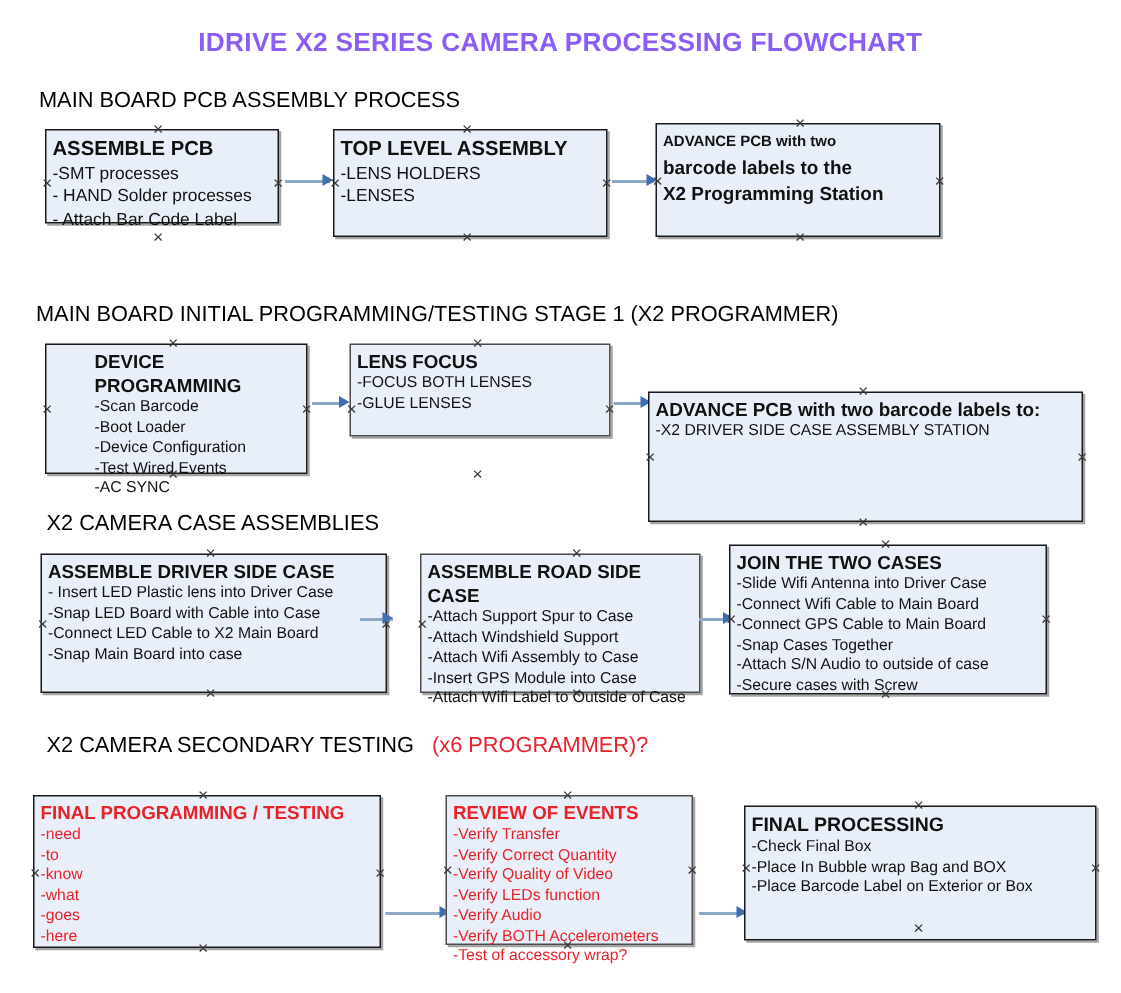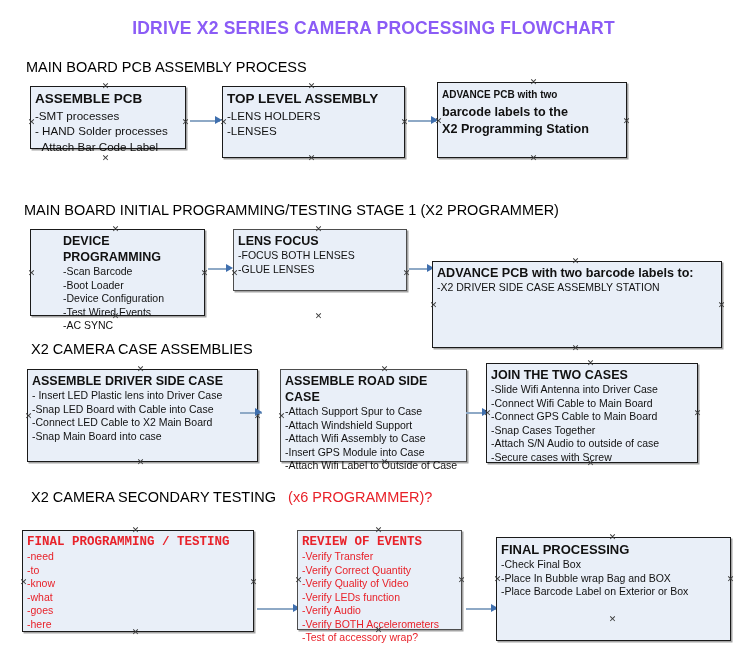--- a/index.html
+++ b/index.html
@@ -26,21 +26,21 @@
   .node{font-size:10.5px;line-height:13.5px;color:#111;padding:3px 4px 0 4px;}
   .node .title{font-size:12.5px;line-height:16px;margin-bottom:0px;}
 
   
   .t-big{font-size:11.6px;line-height:15.6px;}
   .t-big .title{font-size:13.5px;line-height:17.5px;}
   .t-bold-body .line{font-weight:bold;font-size:12.6px;line-height:17.5px;}
   .t-bold-body .title{font-weight:bold;font-size:10px;line-height:17.5px;}
 
   .red-node{color:#e8222a;}
-  .red-node .title{color:#e8222a;font-family:Liberation Mono, monospace;}
+  .red-node .title{color:#e8222a;}
   .overflow-vis{overflow:visible;}
 
   
   .conn{position:absolute;height:2px;background:#8ea9c6;}
   .arrowhead{position:absolute;width:0;height:0;
        border-top:4.5px solid transparent;border-bottom:4.5px solid transparent;
        border-left:7px solid #3f6fae;}
 
   
   .xh{position:absolute;width:9px;height:9px;color:#3a3a3a;font-size:9px;
@@ -241,21 +241,21 @@
     </span>
     <span class="xh" style="left:-4px;top:45px;"></span>
     <span class="xh" style="left:76px;top:-5px;"></span>
     <span class="xh" style="left:76px;top:95px;"></span>
     <span class="xh" style="left:159px;top:45px;"></span>
   </div>
 
   <div class="conn" style="left:466px;top:608px;width:30px;"></div>
   <div class="arrowhead" style="left:491px;top:604px;"></div>
 
-  <div class="node" style="left:496px;top:537px;width:235px;height:104px;">
+  <div class="node" style="left:496px;top:537px;width:235px;height:90px;">
     <span class="title" style="font-size:13px;line-height:17px;">FINAL PROCESSING</span>
     <span class="lines">
       <span class="line"> -Check Final Box</span>
       <span class="line">-Place In Bubble wrap Bag and BOX</span>
       <span class="line">-Place Barcode Label on Exterior or Box</span>
     </span>
     <span class="xh" style="left:-4px;top:37px;"></span>
     <span class="xh" style="left:111px;top:-5px;"></span>
     <span class="xh" style="left:111px;top:77px;"></span>
     <span class="xh" style="left:229px;top:37px;"></span>

